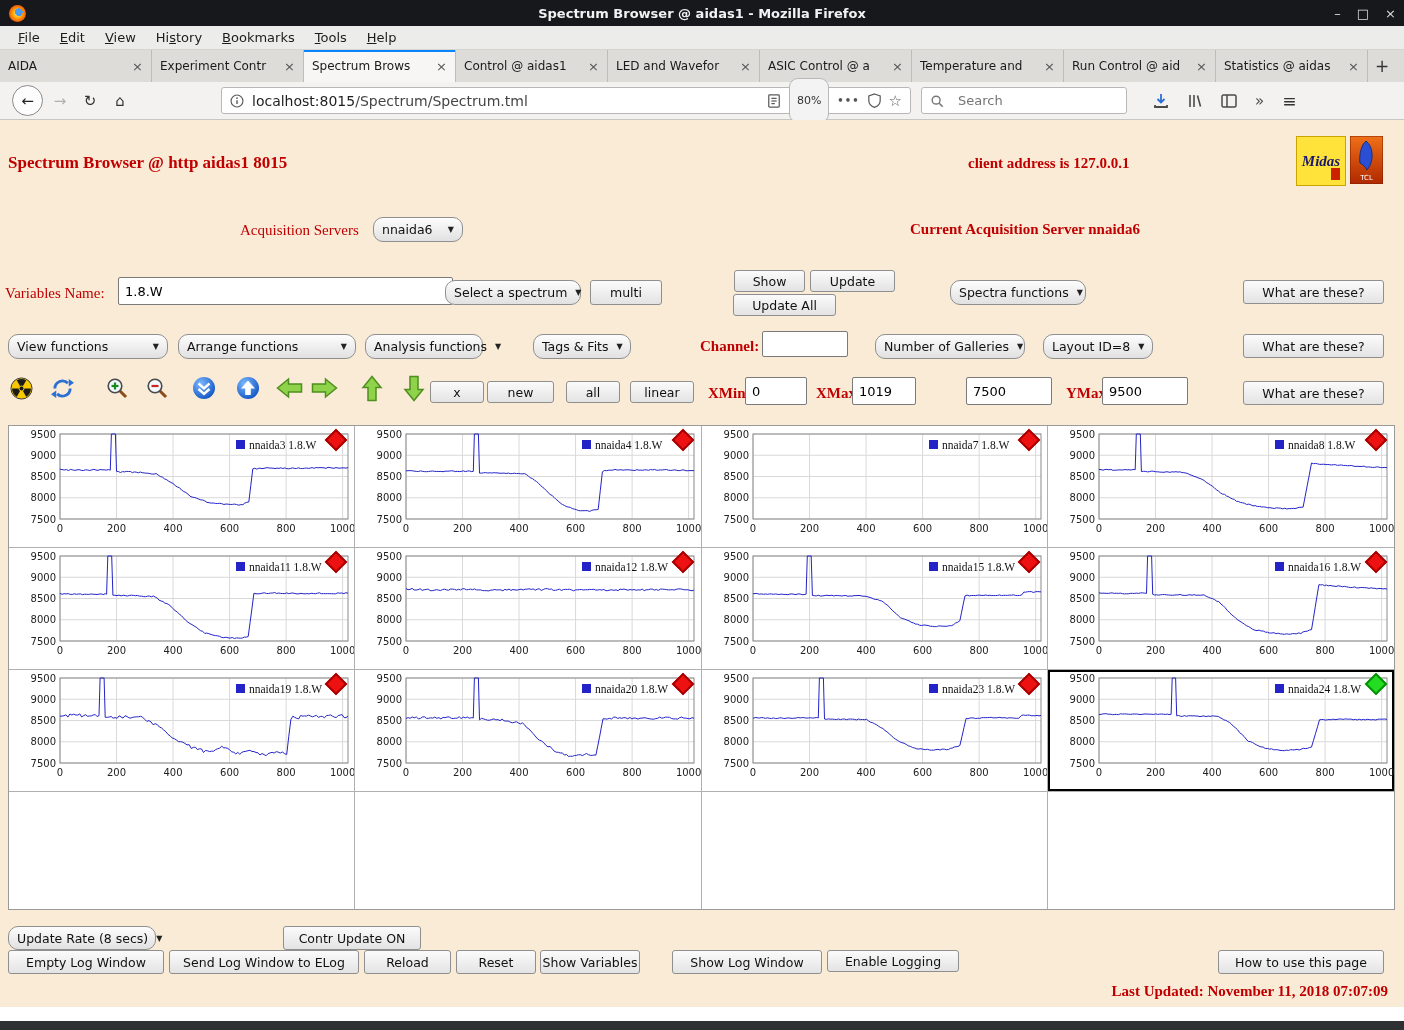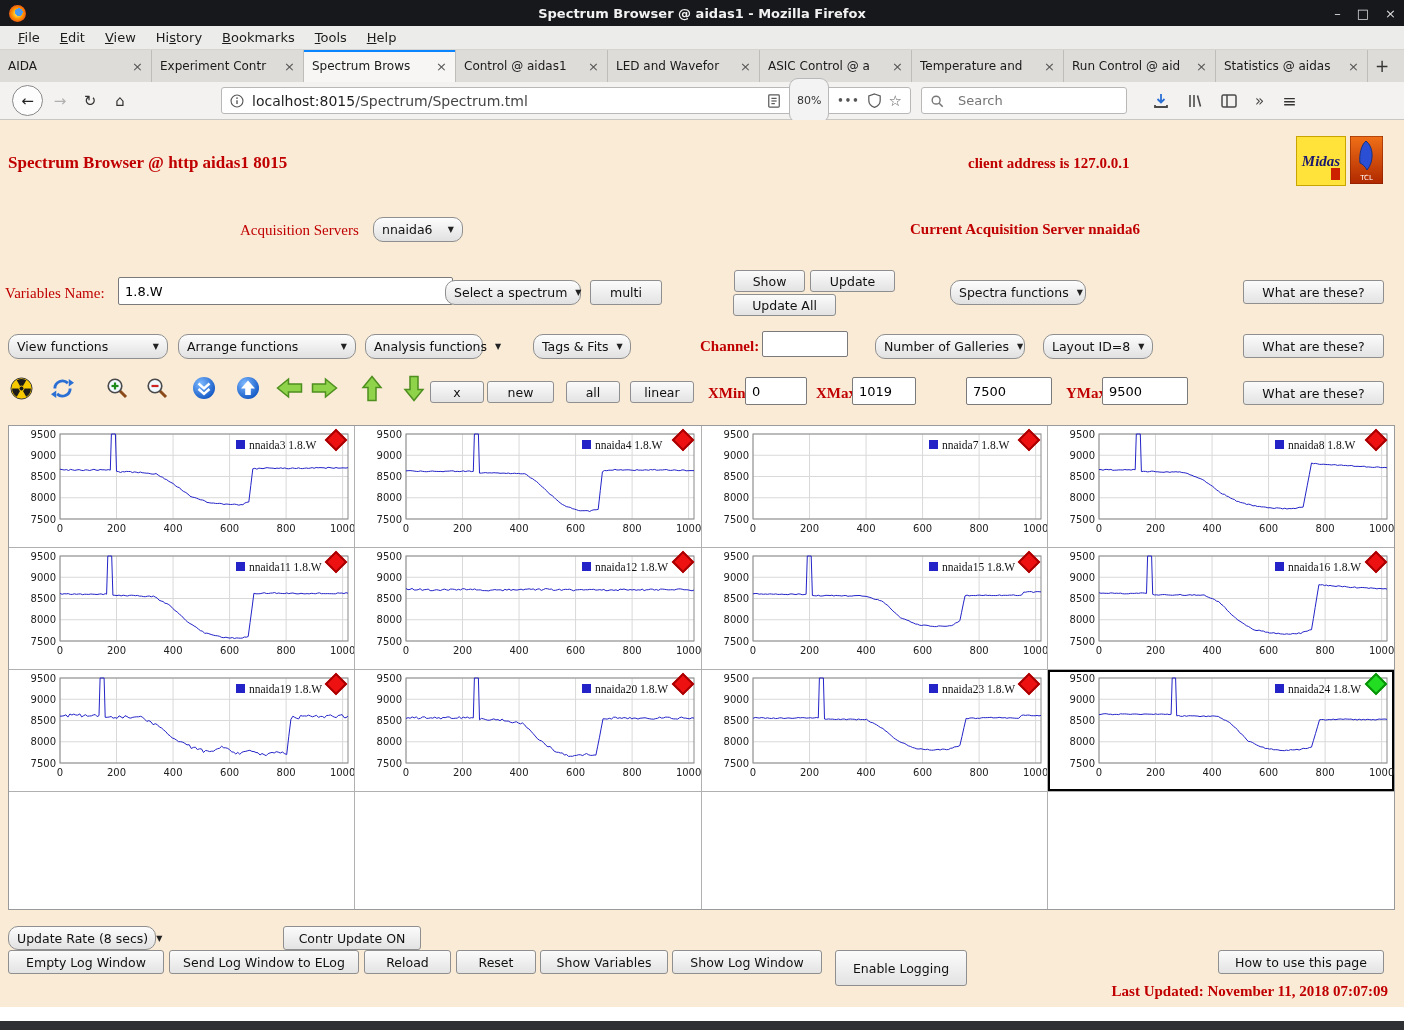--- a/index.html
+++ b/index.html
@@ -786,23 +786,23 @@
     <div class="sel" style="left:8px;top:806px;width:148px;height:24px">
       <span>Update Rate (8 secs)</span>
       <span class="caret">▼</span>
     </div>
     <div class="btn" style="left:283px;top:806px;width:138px;height:24px">Contr Update ON</div>
     <div>
         <div class="btn" style="left: 8px; top: 830px; width: 156px; height: 24px;">Empty Log Window</div>
         <div class="btn" style="left: 169px; top: 830px; width: 190px; height: 24px;">Send Log Window to ELog</div>
         <div class="btn" style="left: 364px; top: 830px; width: 87px; height: 24px;">Reload</div>
         <div class="btn" style="left: 456px; top: 830px; width: 80px; height: 24px;">Reset</div>
-        <div class="btn" style="left: 540px; top: 830px; width: 128px; height: 24px;">Show Variables</div>
+        <div class="btn" style="left: 540px; top: 830px; width: 100px; height: 24px;">Show Variables</div>
         <div class="btn" style="left: 672px; top: 830px; width: 150px; height: 24px;">Show Log Window</div>
-        <div class="btn" style="left: 827px; top: 830px; width: 132px; height: 36px; margin-left: 8px;">Enable Logging</div>
+        <div class="btn" style="left: 827px; top: 830px; width: 132px; height: 22px;">Enable Logging</div>
       </div>
     <div class="btn" style="left:1218px;top:830px;width:166px;height:24px">How to use this page</div>
     <div class="rlabel" style="right:16px;top:863px;font-size:15px;font-weight:bold">Last Updated: November 11, 2018 07:07:09</div>
 
     <div class="white-strip"></div>
     <div class="bottom-strip"></div>
   </div>
 </div>
 
 </body></html>

